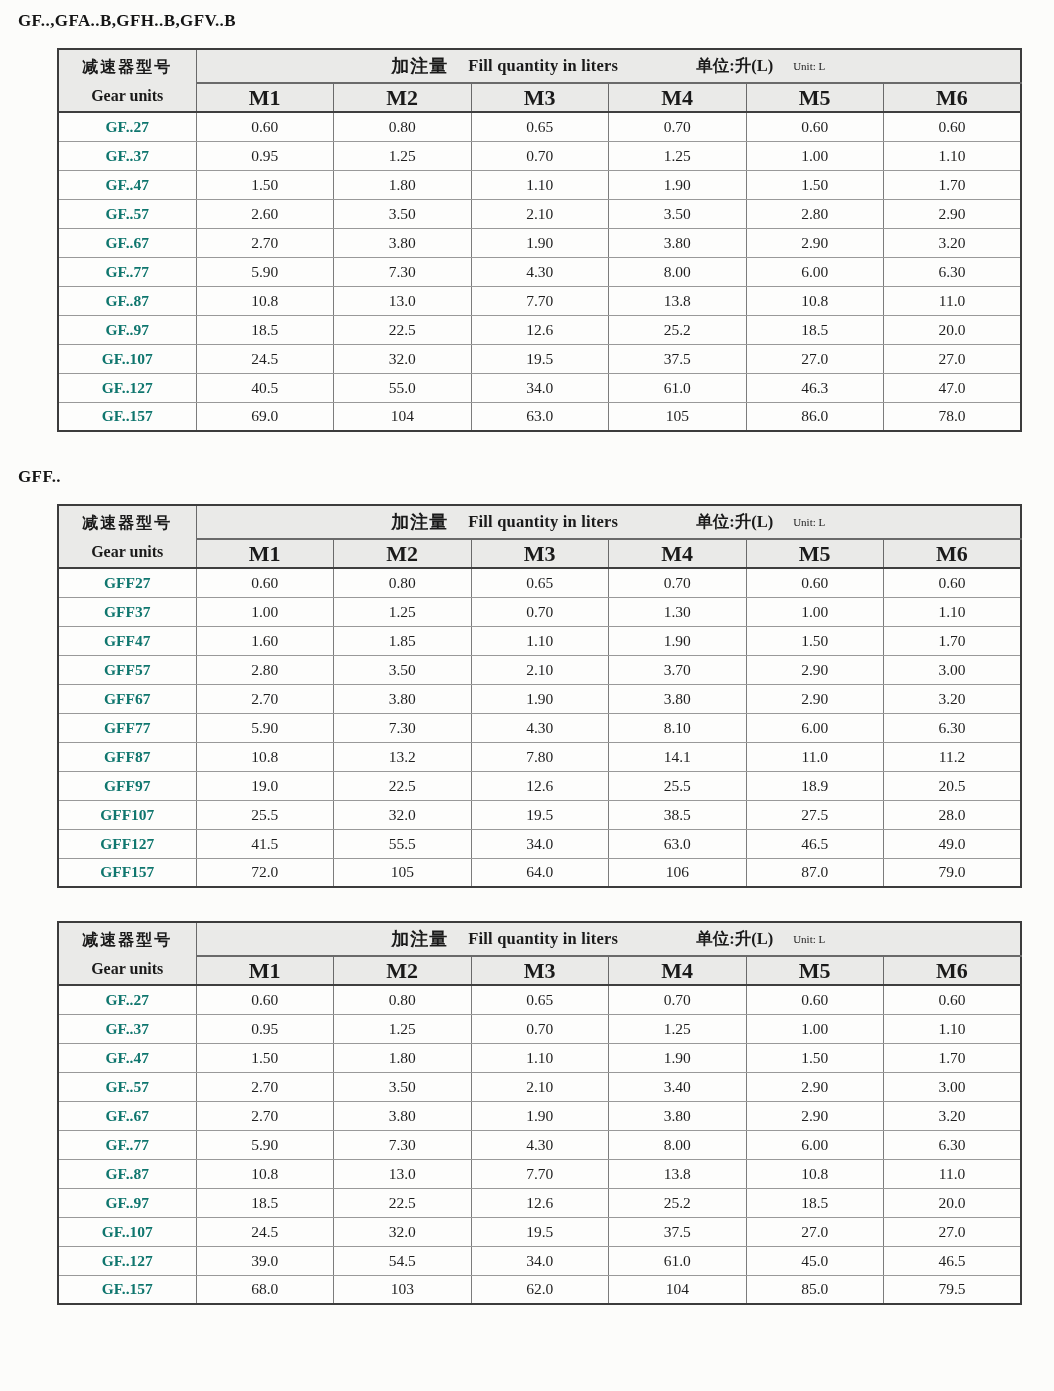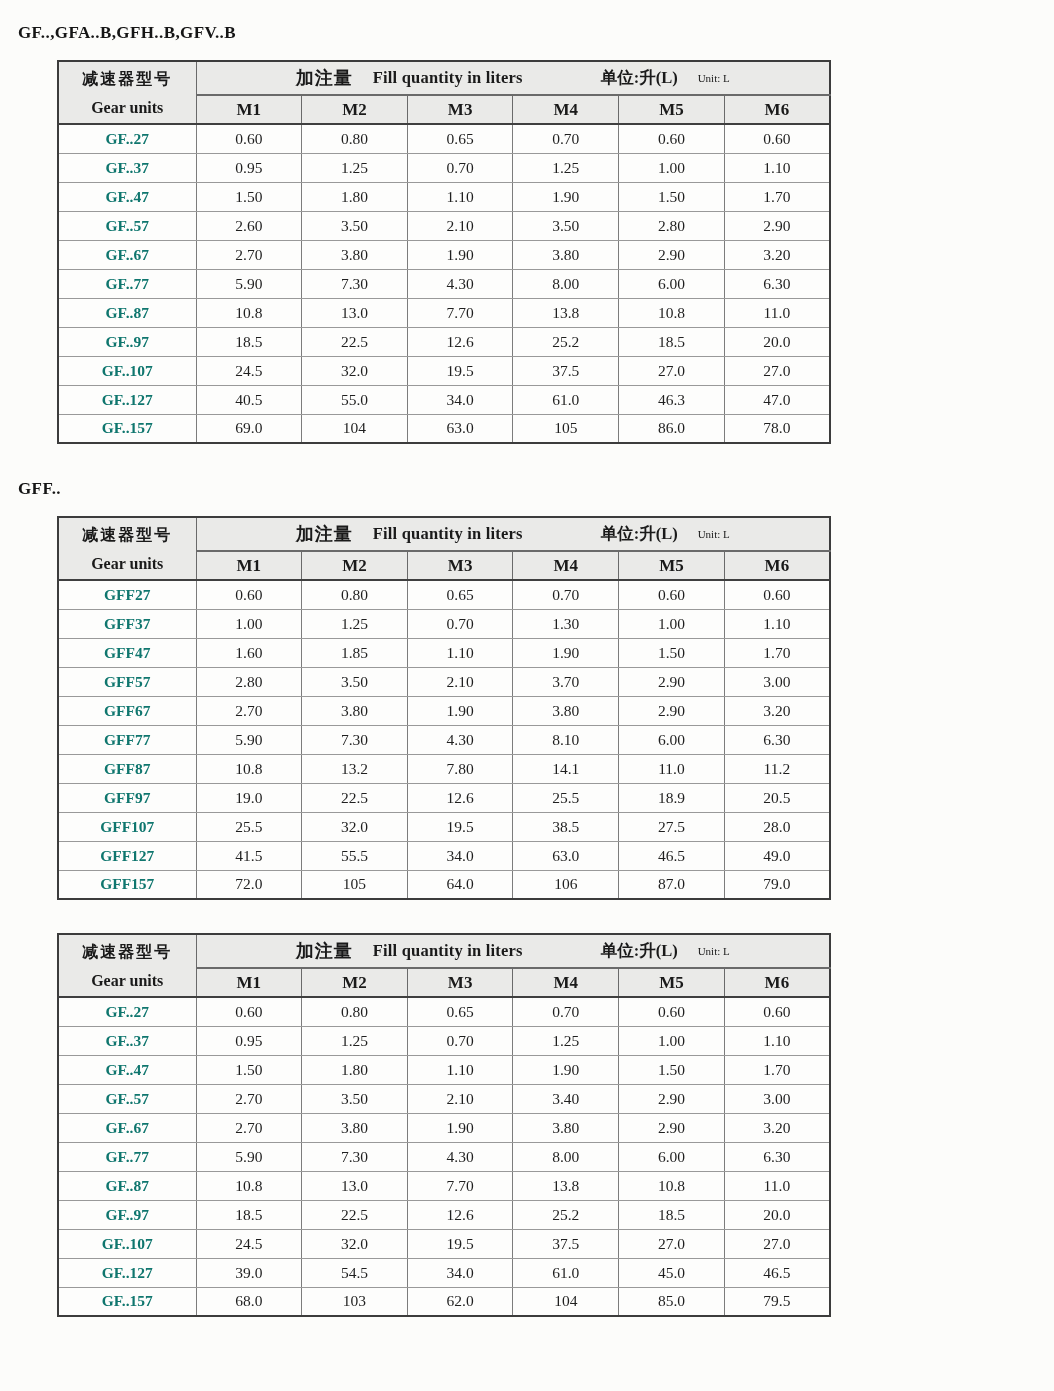--- a/index.html
+++ b/index.html
@@ -5,37 +5,37 @@
   * { box-sizing: border-box; }
   html, body {
     margin: 0; padding: 0;
     background: #fcfcfa;
     font-family: "Liberation Serif", "DejaVu Serif", serif;
     color: #1a1a1a;
   }
   .page {
     width: 1054px;
     height: 1391px;
-    padding-top: 20px;
+    padding-top: 8px;
     overflow: hidden;
     background: #fcfcfa;
   }
   .section-title {
     margin: 0 0 0 18px;
     font-size: 17px;
     font-weight: bold;
     letter-spacing: 0.4px;
     line-height: 22px;
     color: #151515;
   }
   .data-table {
     border-collapse: collapse;
     table-layout: fixed;
     margin-left: 57px;
-    width: 774px;
+    width: 965px;
     background: #fdfdfc;
     border: 2px solid #3c3c3c;
   }
   .data-table col.c0 { width: 138px; }
   .data-table th, .data-table td {
     border: 1px solid #8f8f8f;
     text-align: center;
     vertical-align: middle;
     padding: 0 2px;
     overflow: hidden;
@@ -68,21 +68,21 @@
     display: flex;
     align-items: center;
     justify-content: center;
     gap: 20px;
   }
   .merged-flex .zh-big { font-size: 18px; font-weight: 700; letter-spacing: 1px; }
   .merged-flex .en-big { font-size: 16.5px; font-weight: bold; letter-spacing: 0.2px; }
   .merged-flex .unit-zh { font-size: 16.5px; font-weight: 600; margin-left: 58px; }
   .merged-flex .unit-en { font-size: 11px; font-weight: normal; }
   .data-table thead tr.m-row th.mcol {
-    font-size: 17px;
+    font-size: 22px;
     font-weight: bold;
   }
   
   .data-table tbody th, .data-table tbody td {
     height: 29px;
     font-size: 15.5px;
     border-color: #999;
     border-left-color: #7c7c7c;
     border-right-color: #7c7c7c;
     background: #fdfdfc;

